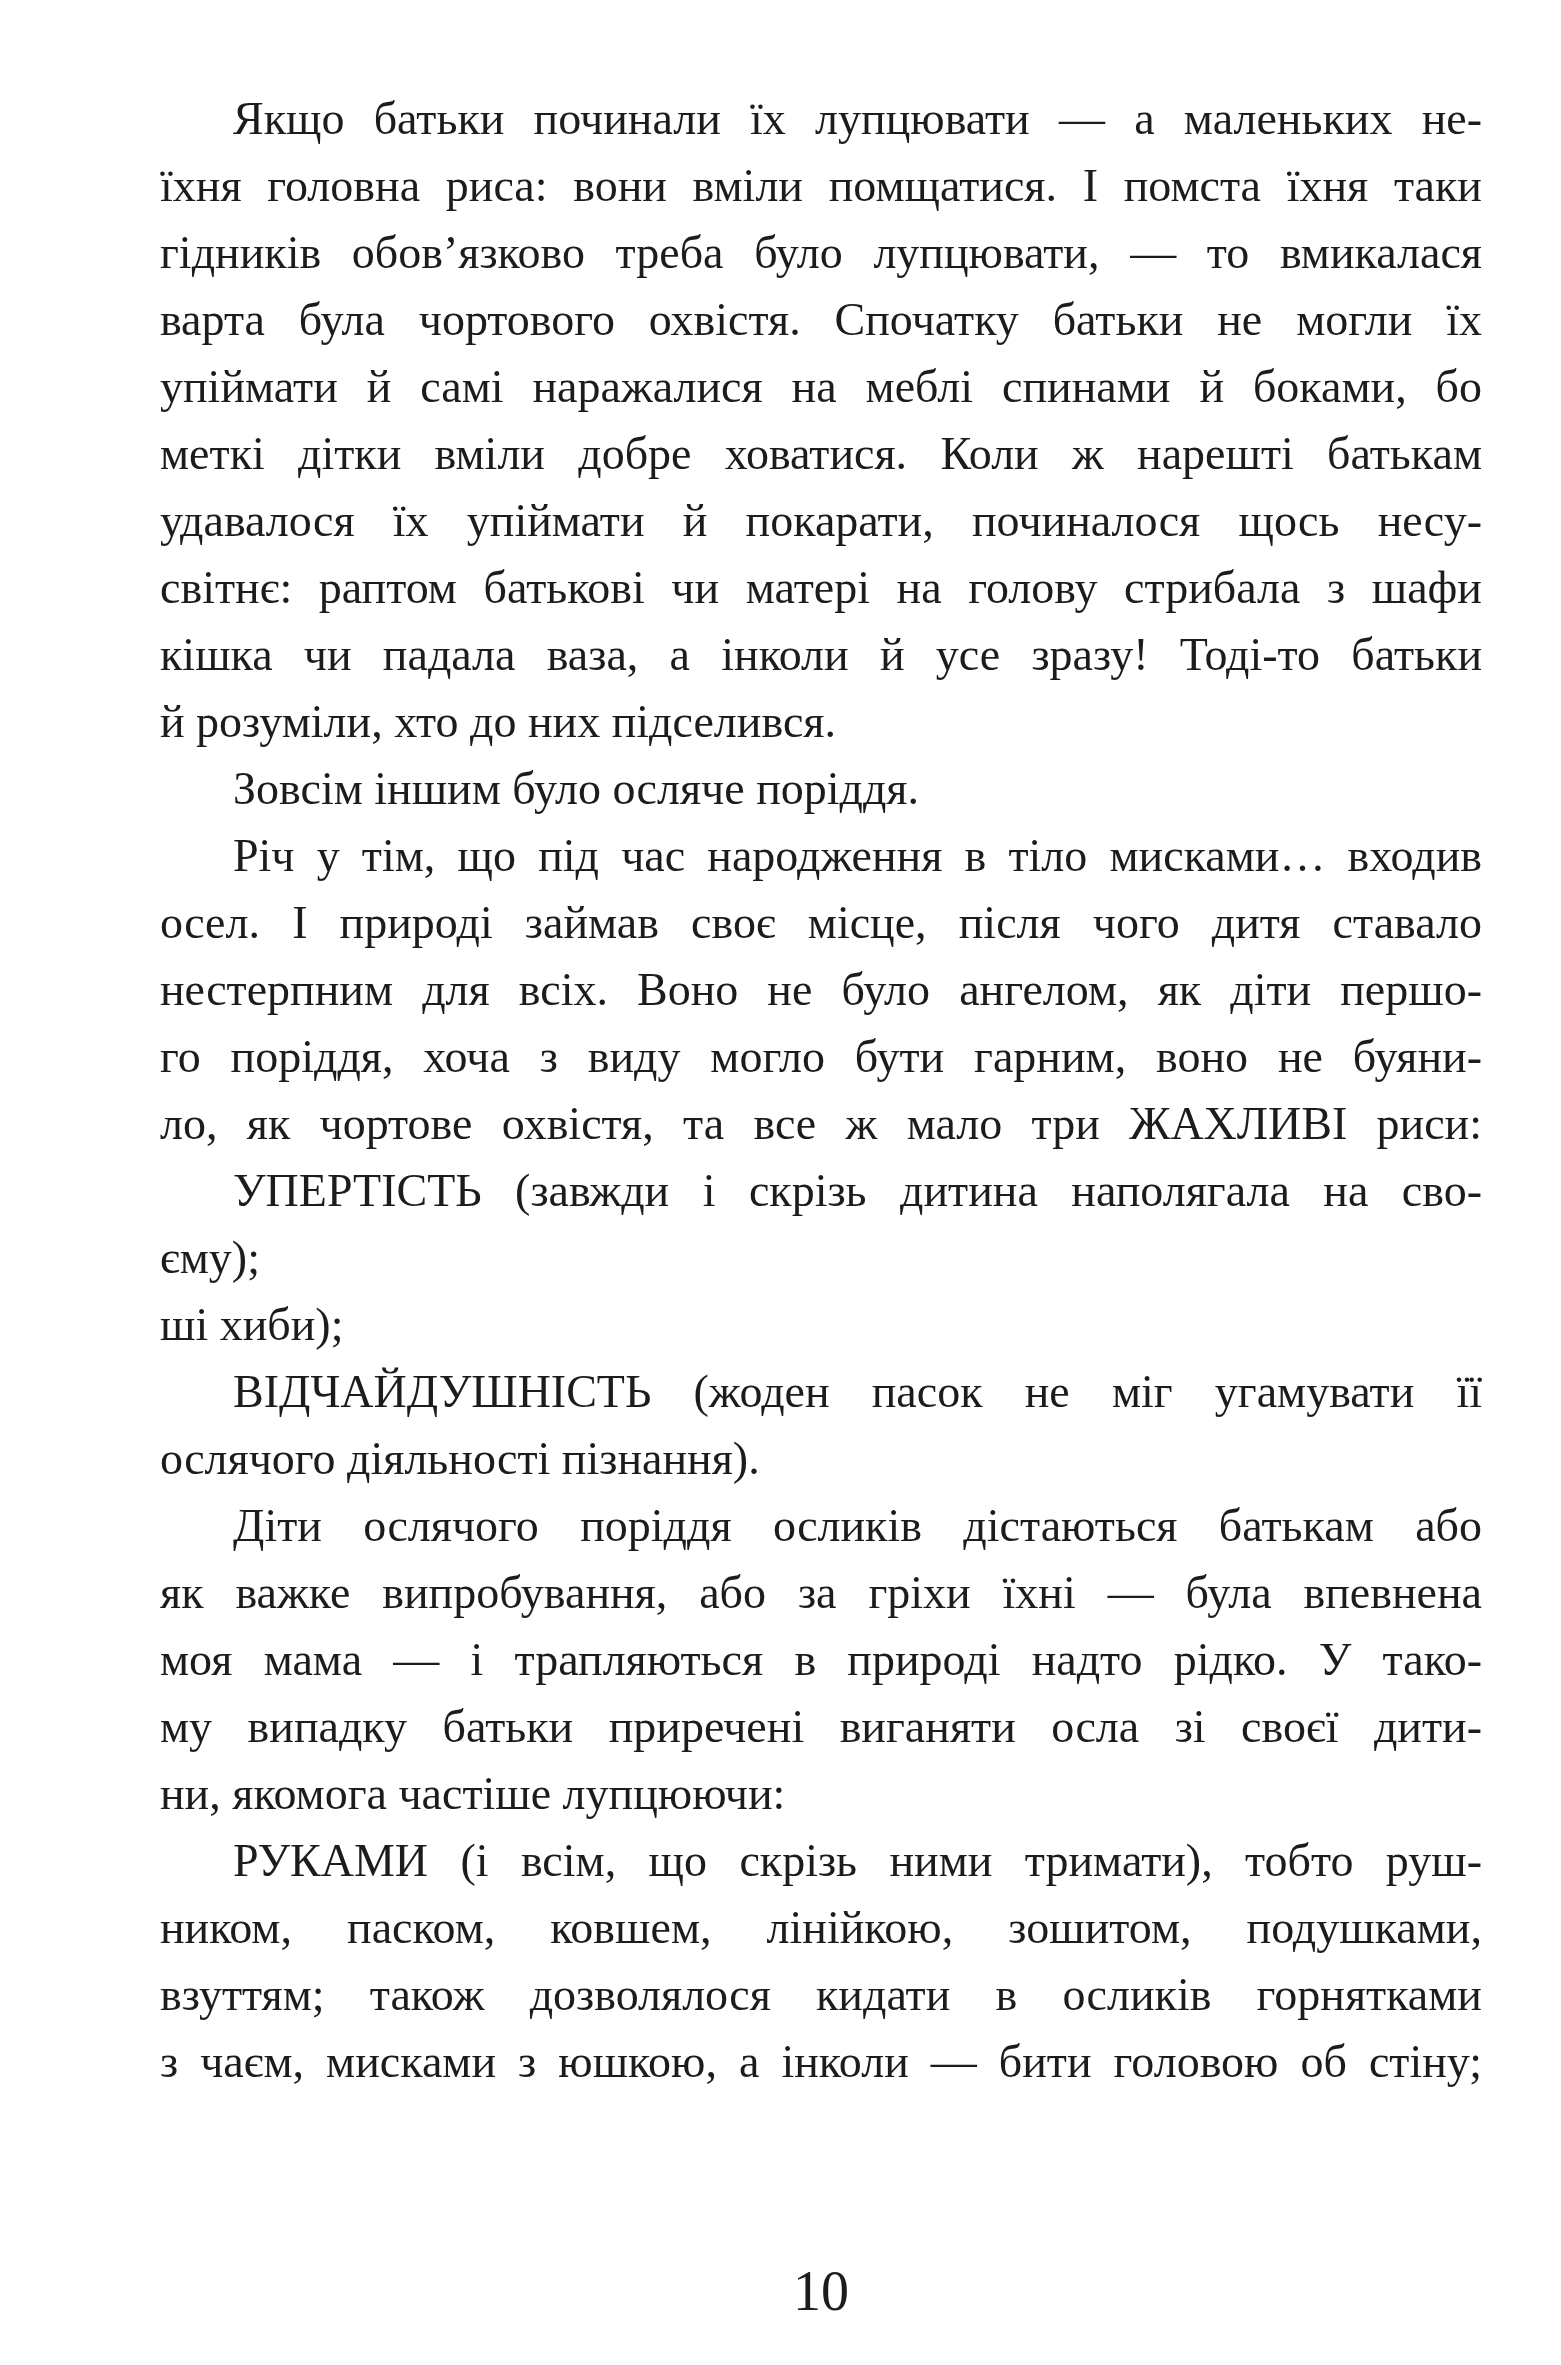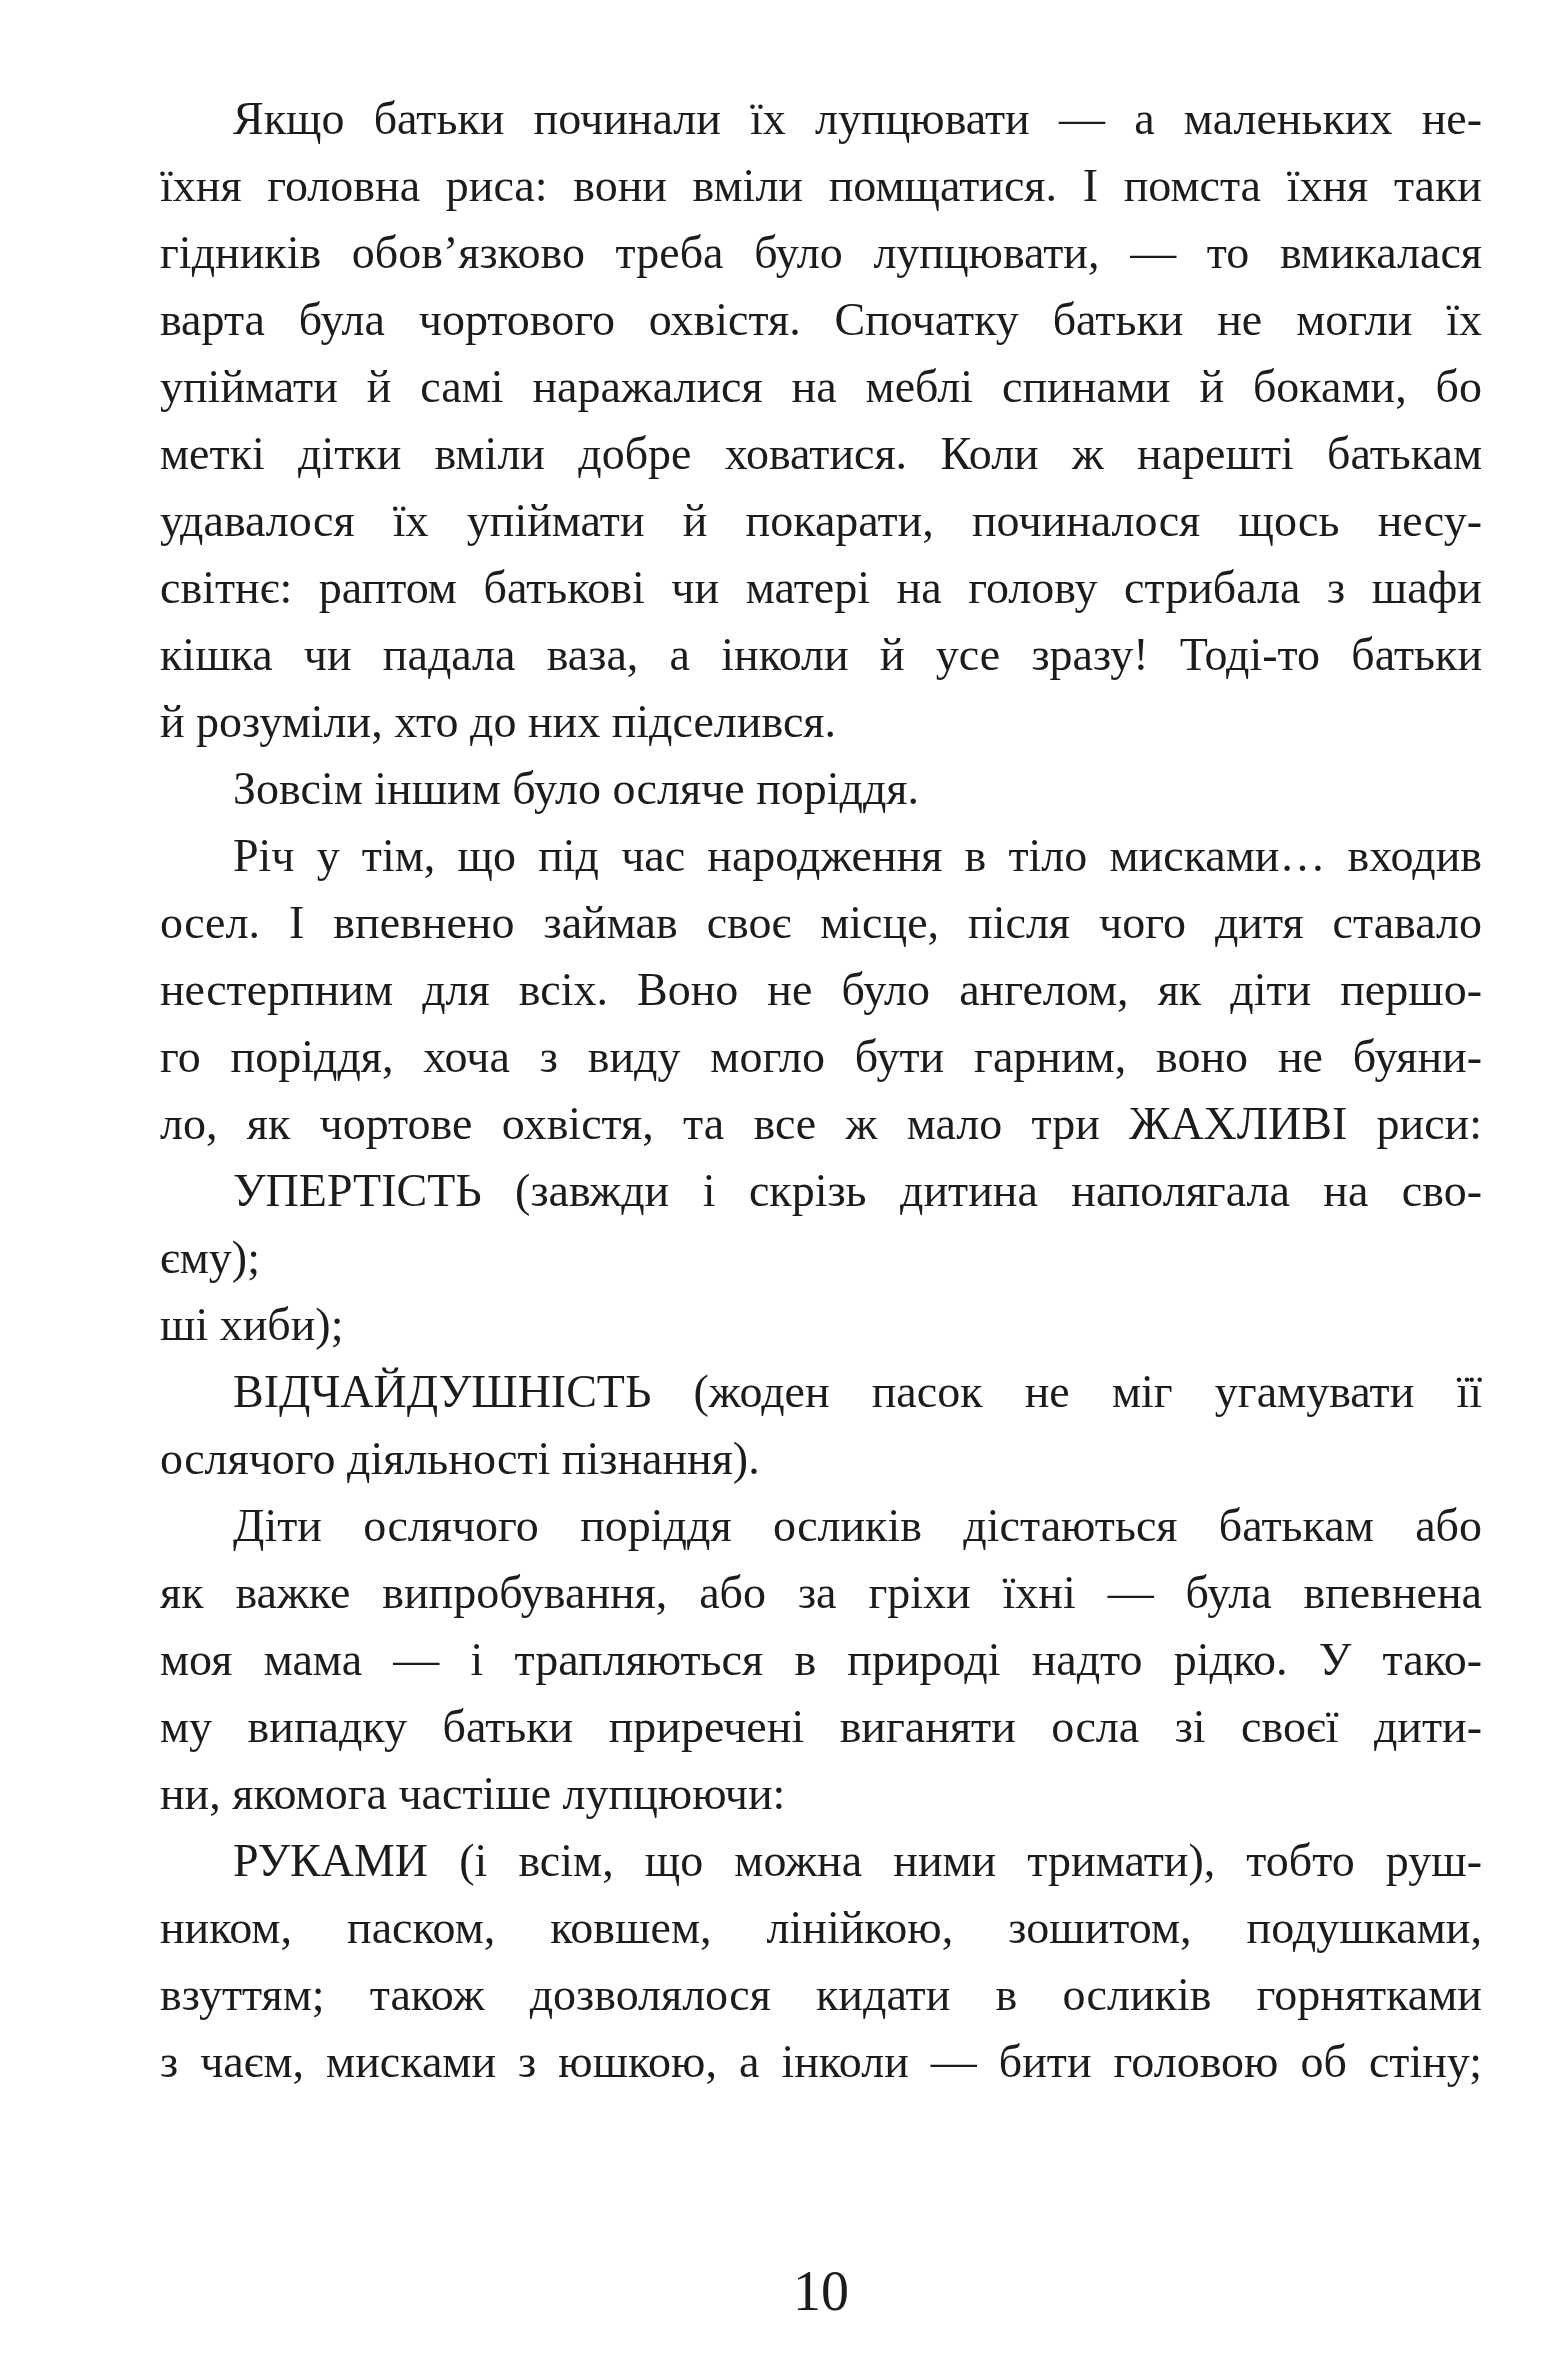--- a/index.html
+++ b/index.html
@@ -60,34 +60,34 @@
       <div class="line">гідників обов’язково треба було лупцювати, — то вмикалася</div>
       <div class="line">варта була чортового охвістя. Спочатку батьки не могли їх</div>
       <div class="line">упіймати й самі наражалися на меблі спинами й боками, бо</div>
       <div class="line">меткі дітки вміли добре ховатися. Коли ж нарешті батькам</div>
       <div class="line">удавалося їх упіймати й покарати, починалося щось несу-</div>
       <div class="line">світнє: раптом батькові чи матері на голову стрибала з шафи</div>
       <div class="line">кішка чи падала ваза, а інколи й усе зразу! Тоді-то батьки</div>
       <div class="line last">й розуміли, хто до них підселився.</div>
       <div class="line indent last">Зовсім іншим було осляче поріддя.</div>
       <div class="line indent">Річ у тім, що під час народження в тіло мисками… входив</div>
-      <div class="line">осел. І впевнено займав своє місце, після чого дитя ставало</div>
+      <div class="line">осел. І природі займав своє місце, після чого дитя ставало</div>
       <div class="line">нестерпним для всіх. Воно не було ангелом, як діти першо-</div>
       <div class="line">го поріддя, хоча з виду могло бути гарним, воно не буяни-</div>
       <div class="line">ло, як чортове охвістя, та все ж мало три ЖАХЛИВІ риси:</div>
       <div class="line indent">УПЕРТІСТЬ (завжди і скрізь дитина наполягала на сво-</div>
       <div class="line last">єму);</div>
       <div class="line last">ші хиби);</div>
       <div class="line indent">ВІДЧАЙДУШНІСТЬ (жоден пасок не міг угамувати її</div>
       <div class="line last">ослячого діяльності пізнання).</div>
       <div class="line indent">Діти ослячого поріддя осликів дістаються батькам або</div>
       <div class="line">як важке випробування, або за гріхи їхні — була впевнена</div>
       <div class="line">моя мама — і трапляються в природі надто рідко. У тако-</div>
       <div class="line">му випадку батьки приречені виганяти осла зі своєї дити-</div>
       <div class="line last">ни, якомога частіше лупцюючи:</div>
-      <div class="line indent">РУКАМИ (і всім, що можна ними тримати), тобто руш-</div>
+      <div class="line indent">РУКАМИ (і всім, що скрізь ними тримати), тобто руш-</div>
       <div class="line">ником, паском, ковшем, лінійкою, зошитом, подушками,</div>
       <div class="line">взуттям; також дозволялося кидати в осликів горнятками</div>
       <div class="line">з чаєм, мисками з юшкою, а інколи — бити головою об стіну;</div>
     </div>
   <div class="page-number">10</div>
 </div>
 
 
 </body></html>

